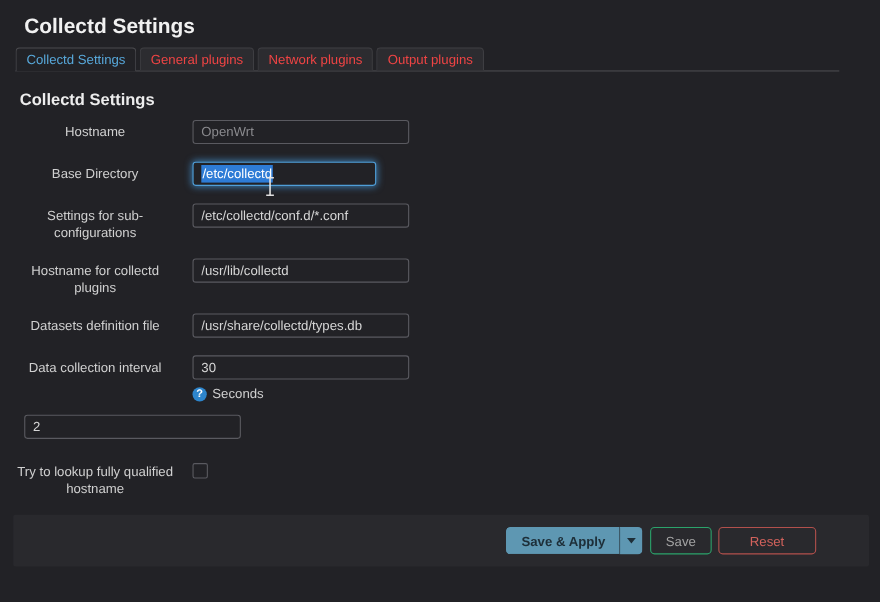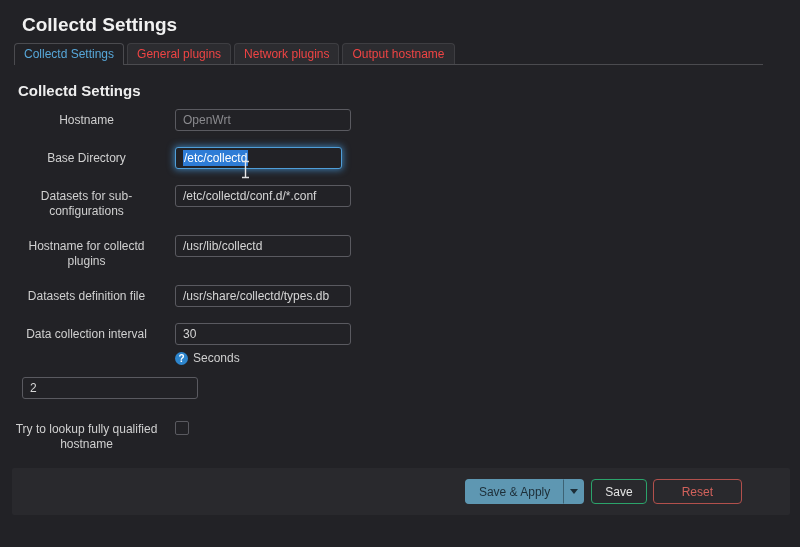--- a/index.html
+++ b/index.html
@@ -44,21 +44,21 @@
   .form { margin-top:0; }
   .row { display:flex; margin-bottom:16px; }
   .row.tight { margin-bottom:12px; }
   .row.wide-gap { margin-bottom:19px; }
   .lbl {
     width:153px; text-align:center; padding-top:4px;
     color:#d0d0d0; line-height:15px;
   }
   .ctl { margin-left:12px; }
   .txt {
-    width:176px; height:22px;
+    width:197px; height:22px;
     background:#222226; border:1px solid #5a5a60; border-radius:3px;
     color:#d6d6d6; font-size:12px; padding:1px 7px;
     font-family:"Liberation Sans", sans-serif;
     outline:none;
   }
   .txt::placeholder { color:#8a8a8e; opacity:1; }
   .fakeinput {
     width:167px; height:22px;
     background:#222226; border:1px solid #4f9ed8; border-radius:3px;
     box-shadow:0 0 7px 1px rgba(70,150,215,.75);
@@ -86,34 +86,34 @@
     margin:13px 0 0 2px; width:778px; height:47px;
     background:#29292d; border-radius:2px;
     display:flex; align-items:center; justify-content:flex-end;
     padding-right:48px;
   }
   .btn { height:25px; font-size:12px; border-radius:4px; cursor:pointer;
          font-family:"Liberation Sans", sans-serif; }
   .split { display:flex; }
   .split .main {
     background:#5e97b2; color:#1d2e38; border:1px solid #5e97b2;
-    border-right:none; border-radius:4px 0 0 4px; padding:0 13px;
+    border-right:none; border-radius:4px 0 0 4px; padding:0 13px;font-weight:bold;
   }
   .split .caret-btn {
     background:#5e97b2; border:1px solid #5e97b2;
     border-left:1px solid rgba(0,0,0,.35);
     border-radius:0 4px 4px 0; width:21px;
     display:flex; align-items:center; justify-content:center;
   }
   .caret-glyph {
     width:0; height:0; border-left:4px solid transparent;
     border-right:4px solid transparent; border-top:5px solid #1d2e38;
   }
   .btn-save {
-    background:transparent; border:1px solid #2ba36b; color:#e5e5e5;
+    background:transparent; border:1px solid #2ba36b; color:#a3a3a3;
     margin-left:7px; padding:0 13px;
   }
   .btn-reset {
     background:transparent; border:1px solid #b2504c; color:#d2625c;
     margin-left:6px; padding:0 28px;
   }
 
   
   .ibeam {
     position:absolute; left:240px; top:160px; width:11px; height:19px;
@@ -124,21 +124,21 @@
 <body>
 
 <div class="wrap">
 
   <h1 class="page-title">Collectd Settings</h1>
 
   <div class="tabbar">
     <div class="tab active">Collectd Settings</div>
     <div class="tab">General plugins</div>
     <div class="tab">Network plugins</div>
-    <div class="tab">Output hostname</div>
+    <div class="tab">Output plugins</div>
   </div>
 
   <h2 class="section-heading">Collectd Settings</h2>
 
   <div class="form">
 
     <div class="row">
       <div class="lbl">Hostname</div>
       <div class="ctl">
         <input class="txt" type="text" placeholder="OpenWrt" style="">
@@ -148,21 +148,21 @@
     <div class="row">
       <div class="lbl">Base Directory</div>
       <div class="ctl">
         <div class="fakeinput">
           <span class="sel">/etc/collectd</span>
         </div>
       </div>
     </div>
 
     <div class="row">
-      <div class="lbl">Datasets for sub-configurations</div>
+      <div class="lbl">Settings for sub-configurations</div>
       <div class="ctl">
         <input class="txt" type="text" value="/etc/collectd/conf.d/*.conf" style="">
       </div>
     </div>
 
     <div class="row">
       <div class="lbl">Hostname for collectd plugins</div>
       <div class="ctl">
         <input class="txt" type="text" value="/usr/lib/collectd" style="">
       </div>

